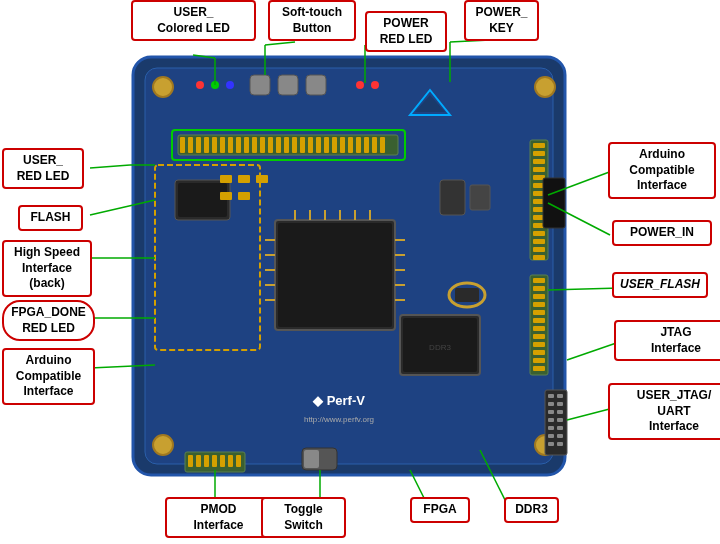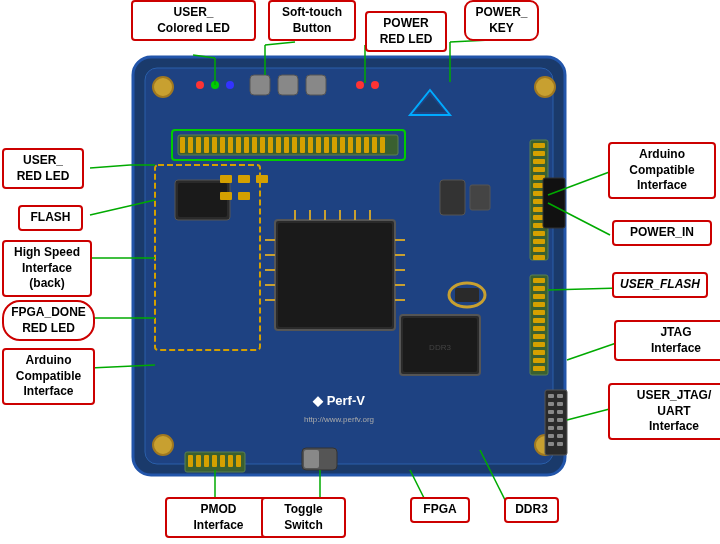--- a/index.html
+++ b/index.html
@@ -248,21 +248,21 @@
   </div>
 
   <div class="label-box" style="left:268px;top:0px;width:88px;">
     <span>Soft-touch<br>Button</span>
   </div>
 
   <div class="label-box" style="left:365px;top:11px;width:82px;">
     <span>POWER<br>RED LED</span>
   </div>
 
-  <div class="label-box" style="left:464px;top:0px;width:75px;border-radius:9px;">
+  <div class="label-box" style="left:464px;top:0px;width:75px;">
     <span>POWER_<br>KEY</span>
   </div>
 
   <div class="label-box" style="left:2px;top:148px;width:82px;">
     <span>USER_<br>RED LED</span>
   </div>
 
   <div class="label-box" style="left:18px;top:205px;width:65px;">
     <span>FLASH</span>
   </div>

